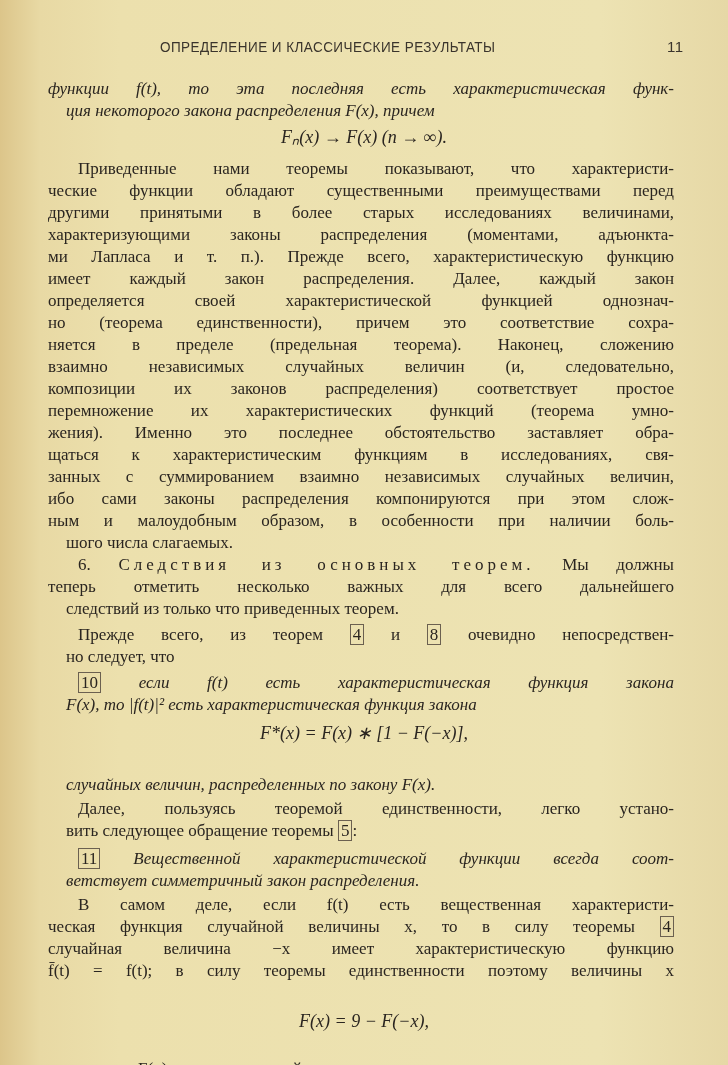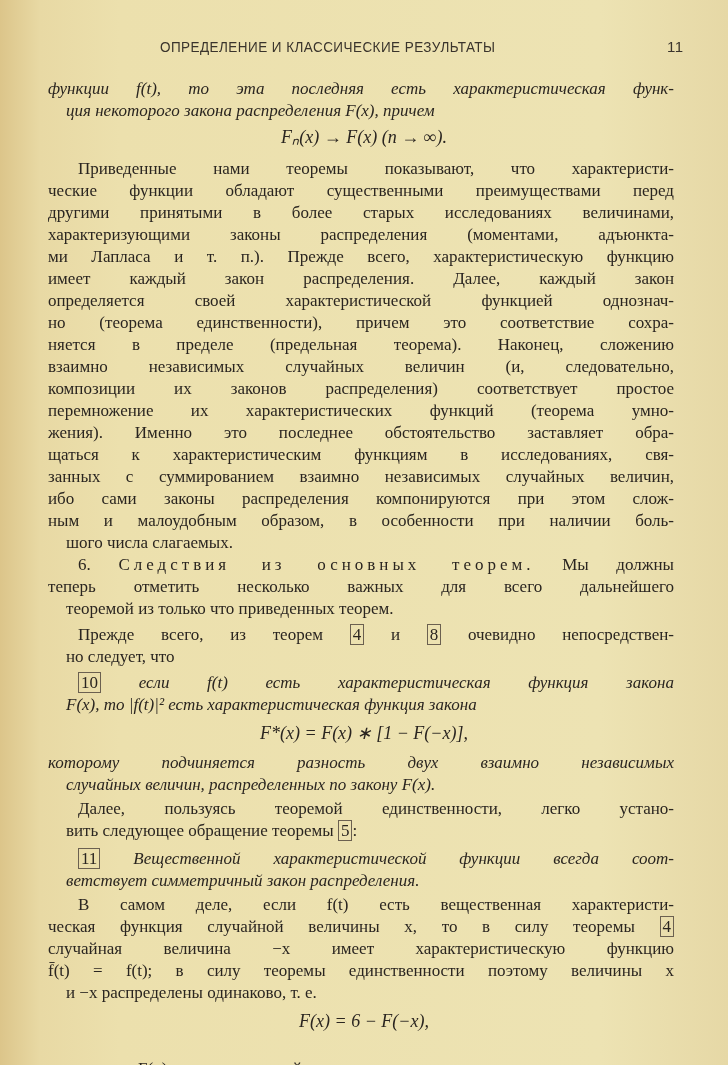--- a/index.html
+++ b/index.html
@@ -65,38 +65,37 @@
   <div class="line" style="top:488px">ибо сами законы распределения компонируются при этом слож-</div>
   <div class="line" style="top:510px">ным и малоудобным образом, в особенности при наличии боль-</div>
   <div class="line noj" style="top:532px">шого числа слагаемых.</div>
 
   <div class="line indent" style="top:554px">
     <span>6.</span>
     <span class="sp">Следствия из основных теорем.</span>
     <span>Мы должны</span>
   </div>
   <div class="line" style="top:576px">теперь отметить несколько важных для всего дальнейшего</div>
-  <div class="line noj" style="top:598px">теоремой из только что приведенных теорем.</div>
+  <div class="line noj" style="top:598px">следствий из только что приведенных теорем.</div>
 
   <div class="line indent" style="top:624px">
     <span>Прежде всего, из теорем</span>
     <span class="box">4</span>
     <span>и</span>
     <span class="box">8</span>
     <span>очевидно непосредствен-</span>
   </div>
   <div class="line noj" style="top:646px">но следует, что</div>
 
   <div class="line indent it" style="top:672px">
     <span class="box">10</span>
     <span>если f(t) есть характеристическая функция закона</span>
   </div>
   <div class="line it noj" style="top:694px">F(x), то |f(t)|² есть характеристическая функция закона</div>
   <div class="formula" style="top:722px">F*(x) = F(x) ∗ [1 − F(−x)],</div>
-  <div class="line it" style="top:752px">которому подчиняется разность двух взаимно независимых</div>
   <div class="line it noj" style="top:774px">случайных величин, распределенных по закону F(x).</div>
 
   <div class="line indent" style="top:798px">Далее, пользуясь теоремой единственности, легко устано-</div>
   <div class="line noj" style="top:820px">
     <span>вить следующее обращение теоремы</span>
     <span class="box">5</span><span>:</span>
   </div>
 
   <div class="line indent it" style="top:848px">
     <span class="box">11</span>
@@ -104,17 +103,16 @@
   </div>
   <div class="line it noj" style="top:870px">ветствует симметричный закон распределения.</div>
 
   <div class="line indent" style="top:894px">В самом деле, если f(t) есть вещественная характеристи-</div>
   <div class="line" style="top:916px">
     <span>ческая функция случайной величины x, то в силу теоремы</span>
     <span class="box">4</span>
   </div>
   <div class="line" style="top:938px">случайная величина −x имеет характеристическую функцию</div>
   <div class="line" style="top:960px">f̄(t) = f(t); в силу теоремы единственности поэтому величины x</div>
-  <div class="line noj" style="top:982px">и −x распределены одинаково, т. е.</div>
-  <div class="formula" style="top:1010px">F(x) = 6 − F(−x),</div>
+  <div class="formula" style="top:1010px">F(x) = 9 − F(−x),</div>
   <div class="line noj" style="top:1058px">что закон F(x) — симметричный.</div>
 
 </div>
 
 </body></html>

